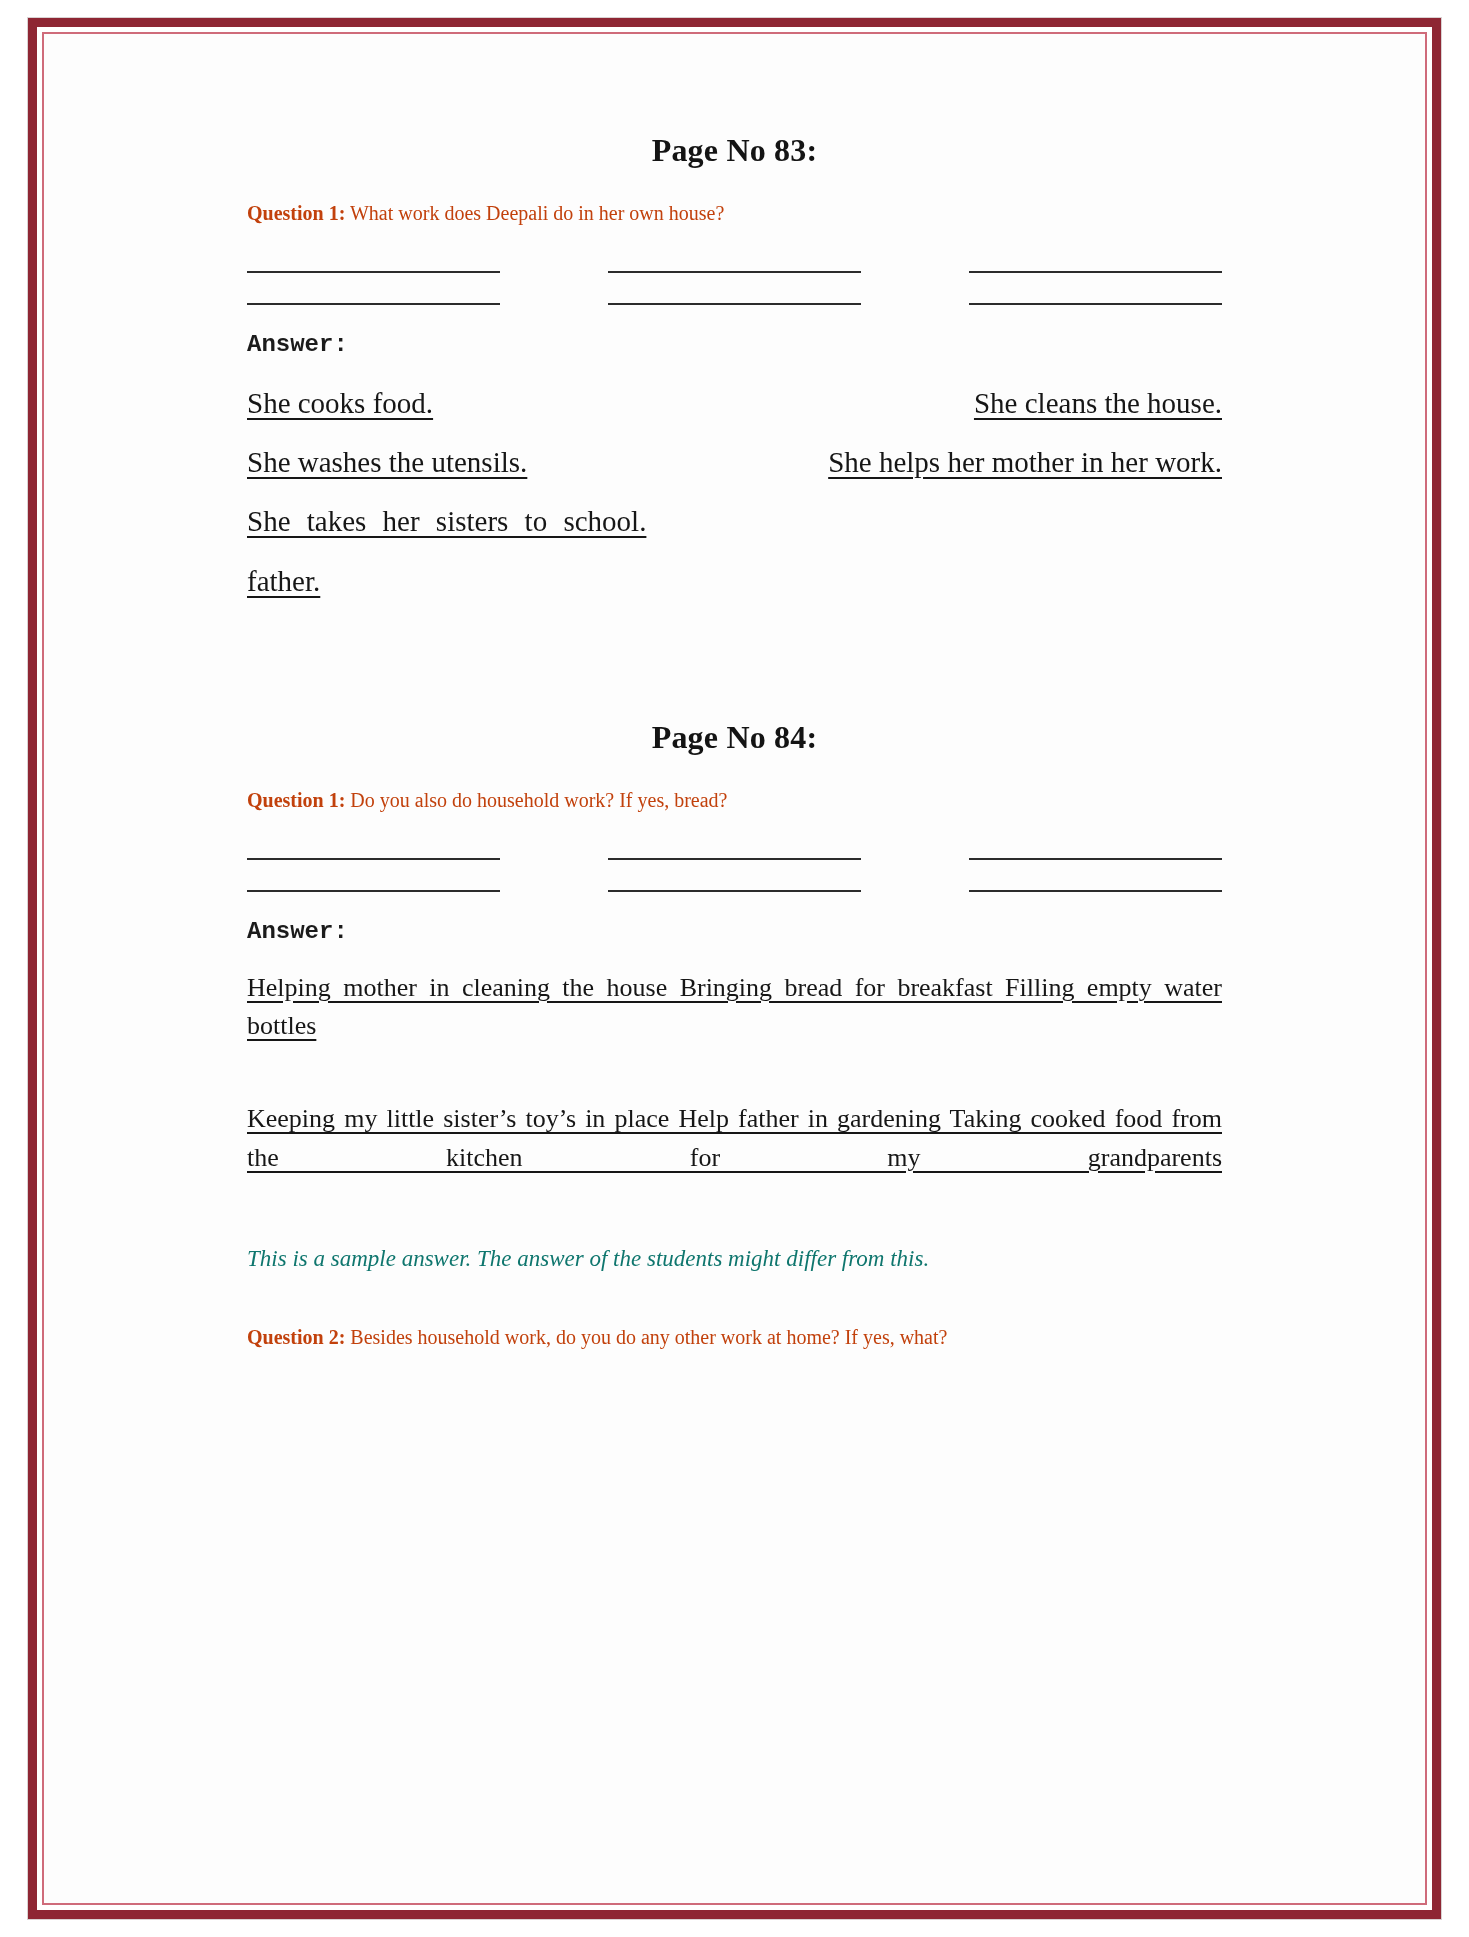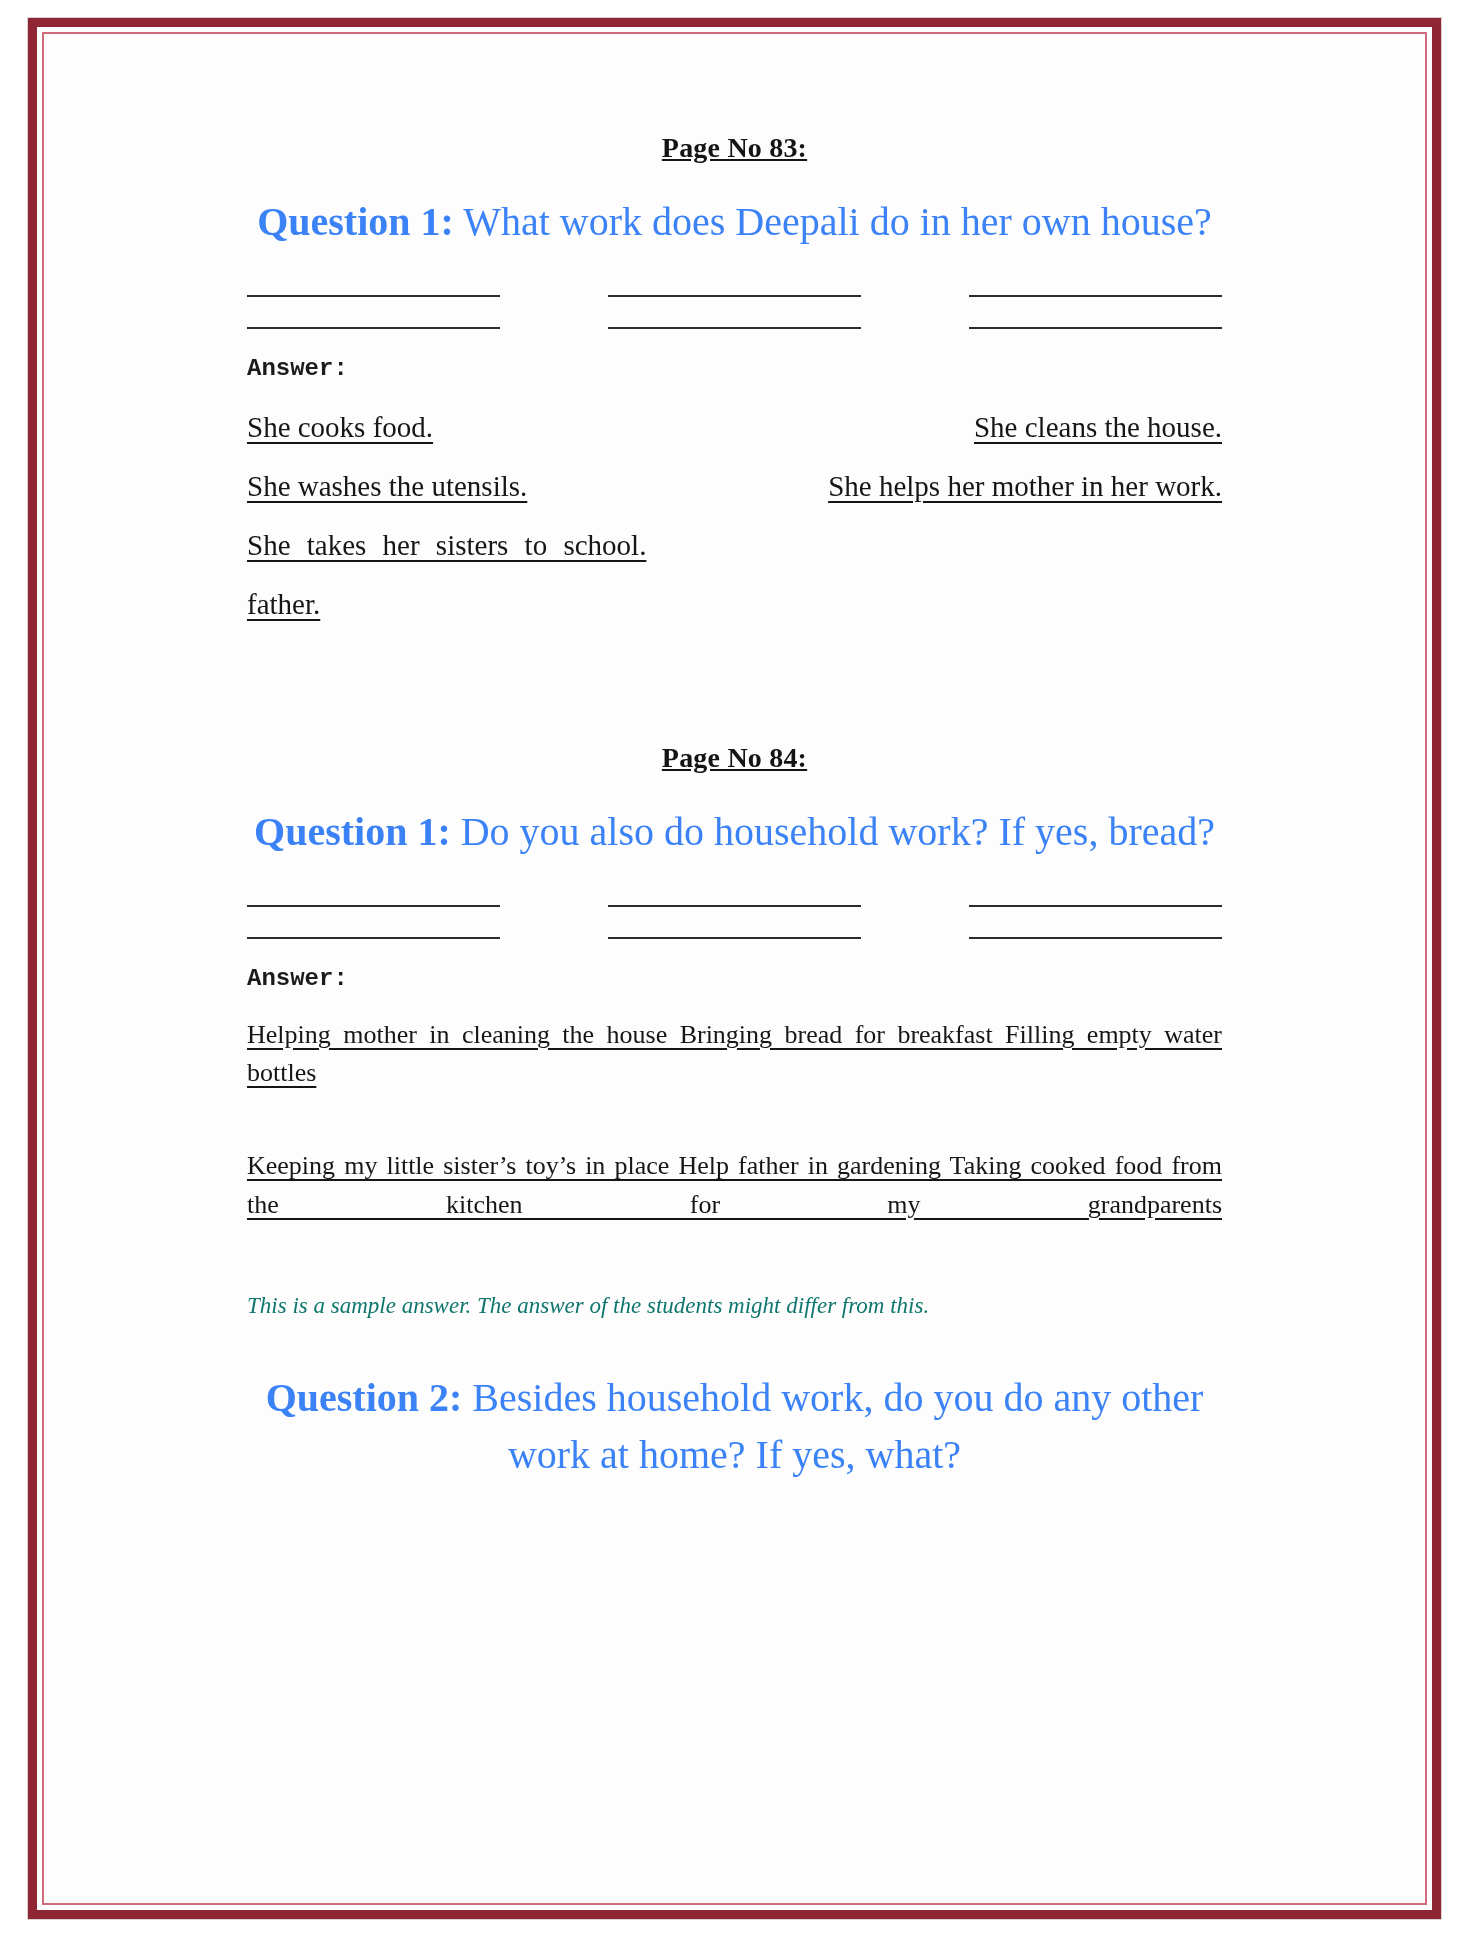--- a/index.html
+++ b/index.html
@@ -51,33 +51,31 @@
 
   .content {
     width: 975px;
     margin: 0 auto;
     color: #1b1b1b;
   }
 
   
   .page-heading {
     text-align: center;
-    font-size: 28px;
+    font-size: 32px;
     font-weight: bold;
     letter-spacing: .2px;
     margin: 26px 0 30px 0;
     color: #141414;
-    text-decoration: underline;
   }
   .question-line {
-    font-size: 40px;
+    font-size: 20px;
     line-height: 1.42;
     margin: 0 0 8px 0;
-    color: #3b82f6;
-    text-align: center;
+    color: #c2410c;
   }
   .question-label {
     font-weight: bold;
   }
   .answer-label {
     font-size: 24px;
     font-weight: bold;
     margin: 26px 0 18px 0;
     font-family: Liberation Mono, monospace;
   }

